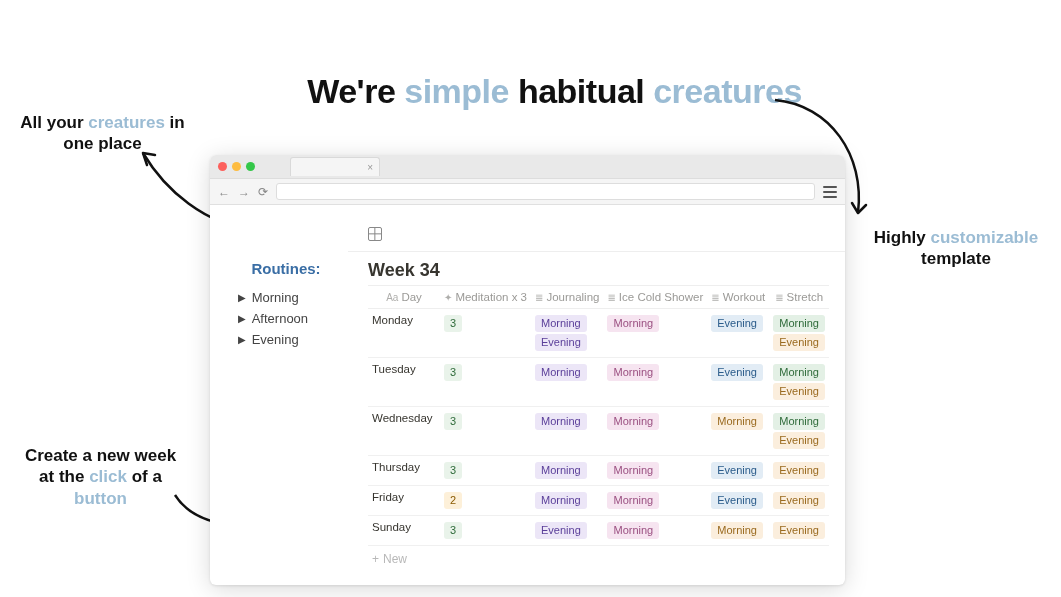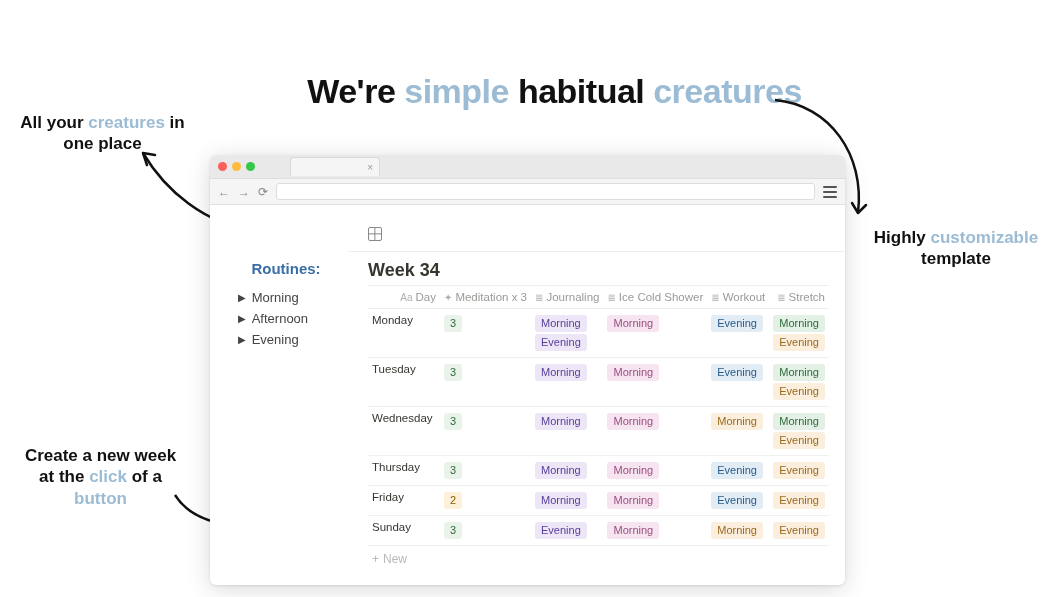--- a/index.html
+++ b/index.html
@@ -156,21 +156,21 @@
   .tableicon::after  { left:50%; top:0; bottom:0; width:1.3px; transform:translateX(-50%);}
 
   .divider { border-top: 1px solid #eee; margin: 0 -16px 0 -20px; padding: 0 16px 0 20px;}
   .weektitle { font-size: 18px; font-weight: 700; padding: 8px 0 4px; }
   table {
     width: 100%;
     border-collapse: collapse;
     font-size: 11.5px;
   }
   thead th {
-    text-align: right;
+    text-align: center;
     font-weight: 400;
     color: #9b9a97;
     padding: 5px 4px;
     border-bottom: 1px solid #eee;
     border-top: 1px solid #eee;
     white-space: nowrap;
   }
   thead th .hicon { margin-right: 3px; font-size: 10px; opacity:.8;}
   tbody td {
     padding: 5px 4px;

